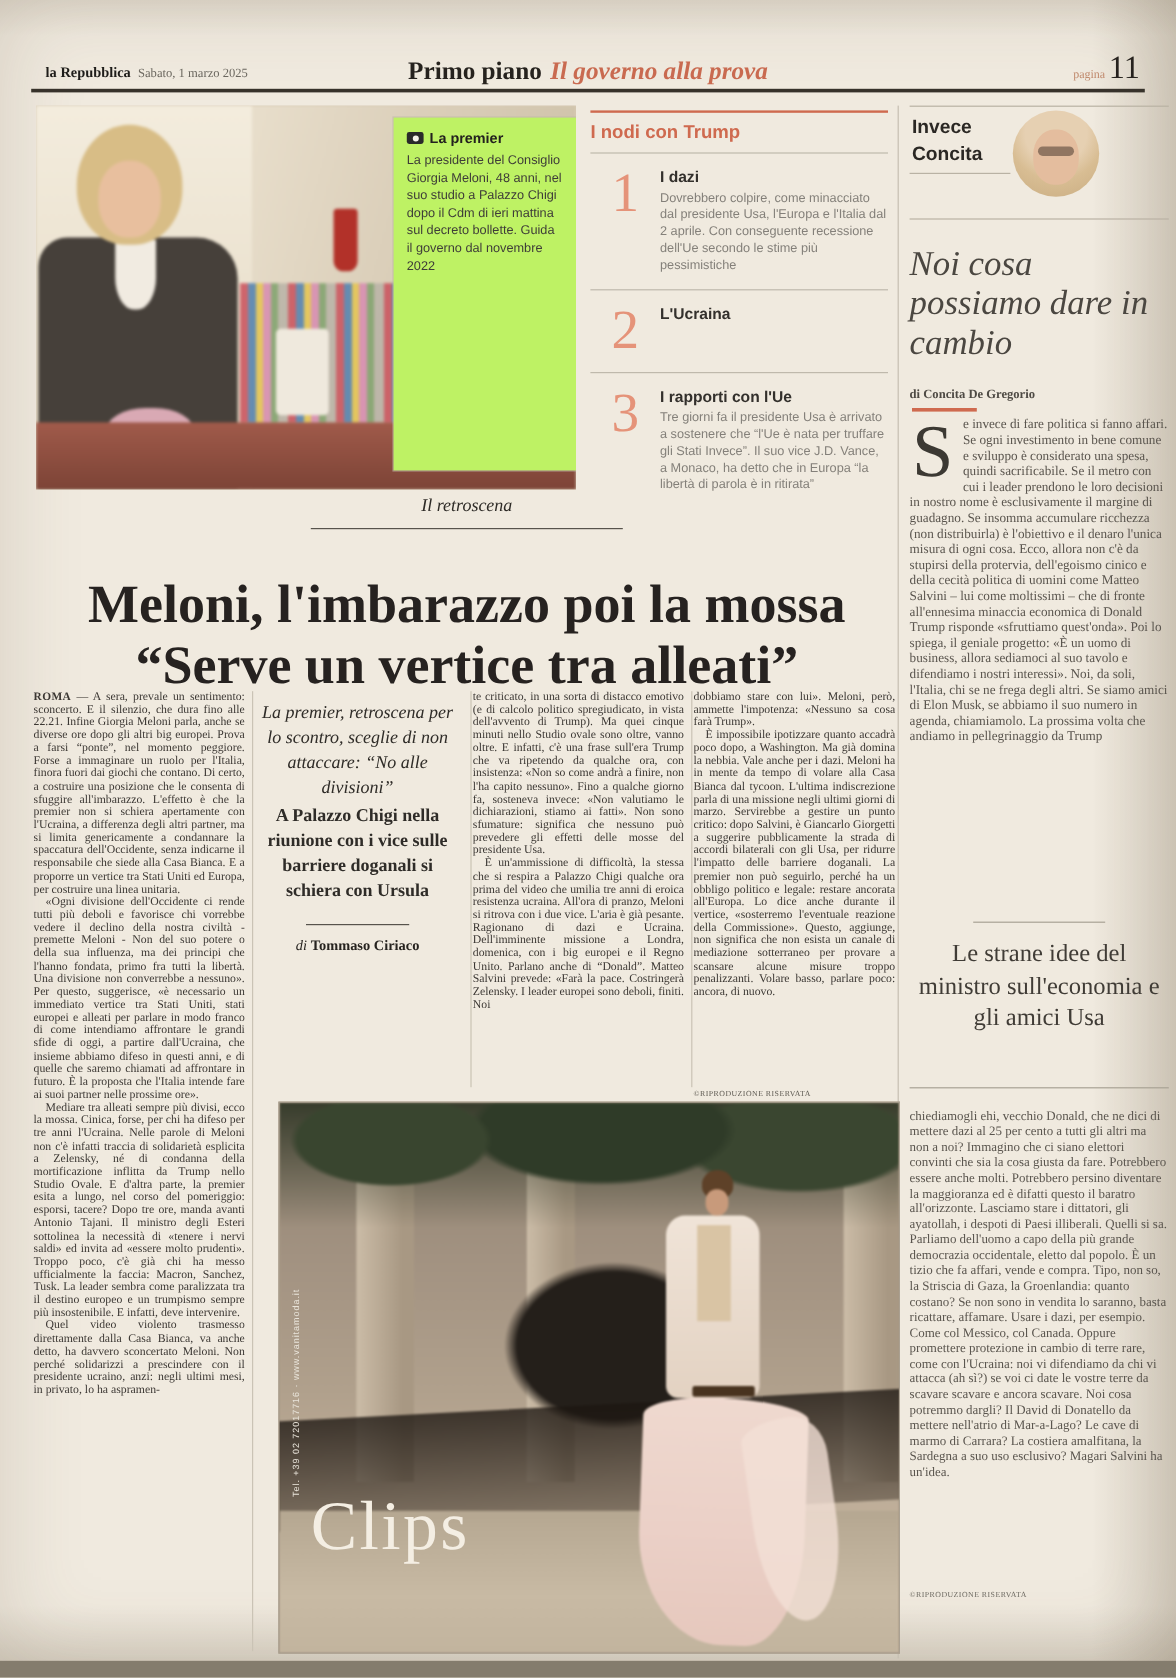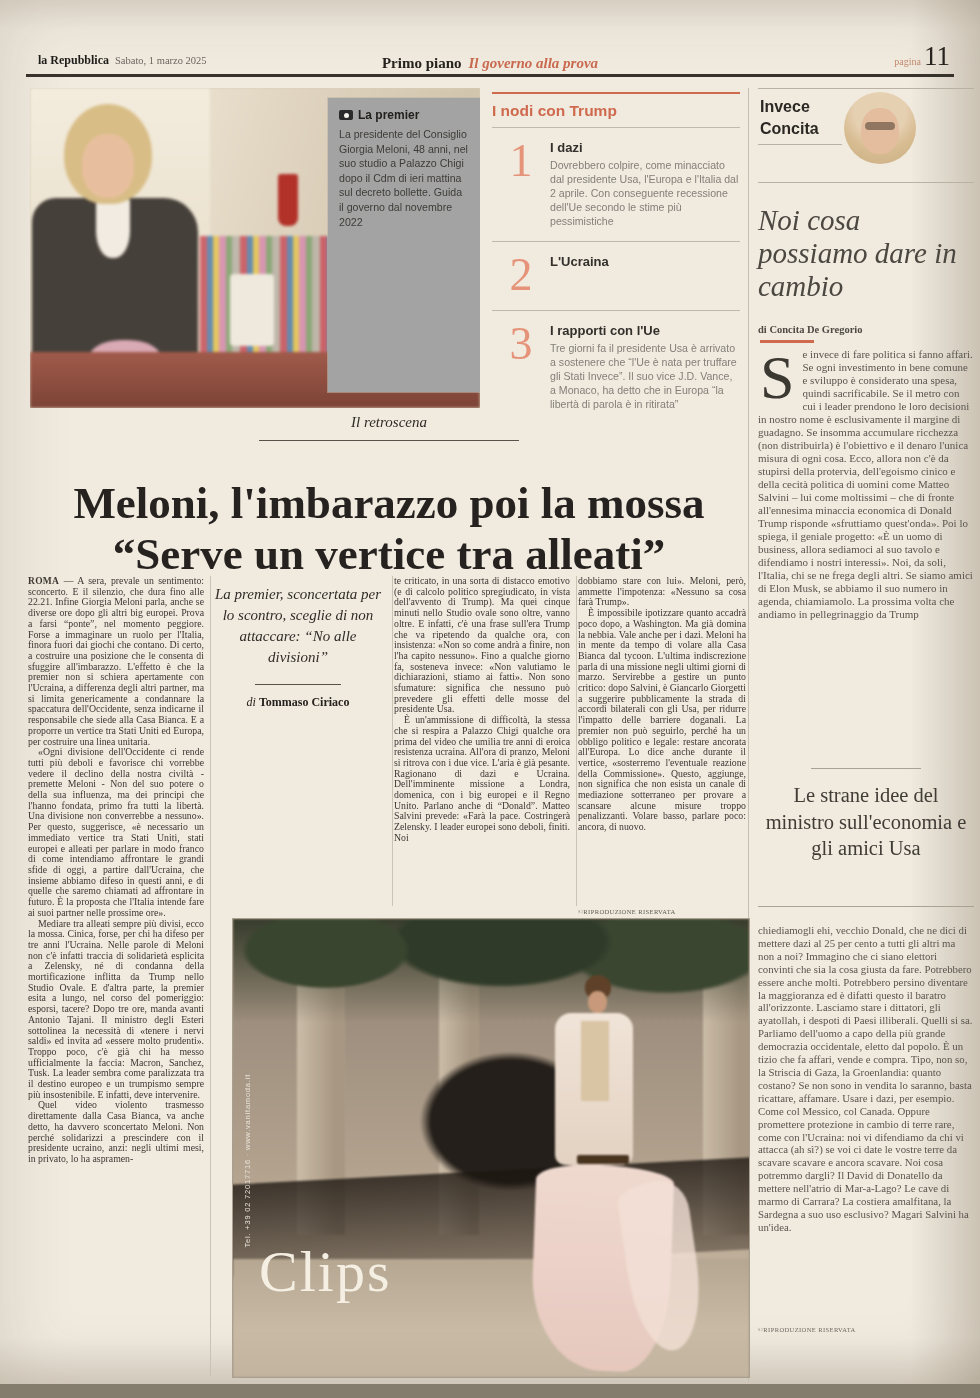--- a/index.html
+++ b/index.html
@@ -9,21 +9,21 @@
         background:
           linear-gradient(to left, rgba(110,95,70,.20), rgba(0,0,0,0) 70px),
           linear-gradient(to top, rgba(110,95,70,.16), rgba(0,0,0,0) 46px),
           linear-gradient(to bottom, rgba(110,95,70,.10), rgba(0,0,0,0) 30px),
           #f0eadf;
         box-shadow:inset 0 0 70px rgba(95,80,55,.18);}
   
   .mast{position:absolute;left:30px;top:34px;width:920px;height:38px;}
   .mast-brand{position:absolute;left:8px;bottom:4px;font-size:12px;font-weight:bold;color:#1f1d1a;}
   .mast-date{font-weight:normal;font-size:10.5px;color:#6b675f;margin-left:6px;}
-  .mast-center{position:absolute;left:0;right:0;bottom:0;text-align:center;font-size:15px;color:#26221e;}
+  .mast-center{position:absolute;left:0;right:0;bottom:0;text-align:center;font-size:21px;color:#26221e;}
   .mast-section{font-weight:bold;}
   .mast-sub{font-style:italic;font-weight:bold;color:#c96a50;margin-left:7px;}
   .mast-right{position:absolute;right:0;bottom:0;}
   .mast-pageword{font-size:10px;color:#c08a6d;margin-right:3px;}
   .mast-pagenum{font-size:27px;color:#26221e;}
   .mast-rule{position:absolute;left:26px;top:74px;width:928px;height:2.5px;background:#37322b;}
   
   .top-photo{position:absolute;left:30px;top:88px;width:450px;height:320px;overflow:hidden;background:#d9cdb8;}
   .tp-scene{position:absolute;inset:0;filter:blur(1.4px);}
   .tp-base{position:absolute;inset:0;background:linear-gradient(105deg,#efe7d8 0%,#e7ddca 35%,#dbcfba 60%,#cabda3 100%);}
@@ -32,21 +32,21 @@
   .tp-face{position:absolute;left:52px;top:46px;width:52px;height:64px;border-radius:46%;background:#e8bf9e;}
   .tp-jacket{position:absolute;left:2px;top:110px;width:166px;height:210px;border-radius:24px 34px 0 0;background:#46403a;}
   .tp-blouse{position:absolute;left:66px;top:112px;width:34px;height:58px;border-radius:0 0 46% 46%;background:#f1ebe1;}
   .tp-pens{position:absolute;left:170px;top:148px;width:280px;height:116px;opacity:.85;
     background:repeating-linear-gradient(90deg,#c94f5a 0 7px,#4f7fae 7px 13px,#e4c44e 13px 19px,#d78ab0 19px 26px,#7da06a 26px 32px,#b8b2a6 32px 40px);}
   .tp-cup1{position:absolute;left:200px;top:186px;width:44px;height:72px;background:#efe9dd;border-radius:4px;}
   .tp-cup2{position:absolute;left:352px;top:176px;width:50px;height:84px;background:#e5ddcd;border-radius:4px;}
   .tp-drink{position:absolute;left:248px;top:86px;width:20px;height:52px;border-radius:3px 3px 8px 8px;background:#b23129;}
   .tp-pink{position:absolute;left:58px;top:252px;width:74px;height:44px;border-radius:45%;background:#d9a9b4;}
   .tp-desk{position:absolute;left:0;bottom:0;width:100%;height:56px;background:linear-gradient(180deg,#a05a4a,#7c4336);}
-  .caption-box{position:absolute;left:298px;top:10px;width:152px;height:294px;background:#a3a3a3;
+  .caption-box{position:absolute;left:298px;top:10px;width:152px;height:294px;background:#bef264;
     box-shadow:0 0 0 1px rgba(190,182,168,.6);padding:10px 11px;box-sizing:border-box;
     font-family:"Liberation Sans", sans-serif;}
   .cap-kicker{font-size:12px;font-weight:bold;color:#23211e;margin-bottom:5px;}
   .cam{display:inline-block;width:14px;height:10px;background:#2a2a2a;border-radius:2px;position:relative;margin-right:5px;vertical-align:-1px;}
   .cam::after{content:"";position:absolute;left:4.5px;top:2.5px;width:5px;height:5px;border-radius:50%;background:#f5f2ea;}
   .cap-text{font-size:10.6px;line-height:1.38;color:#3e3c38;margin:0;}
   
   .nodes{position:absolute;left:492px;top:92px;width:248px;font-family:"Liberation Sans", sans-serif;}
   .n-top{height:2px;background:#cf6a4f;margin-bottom:8px;}
   .n-title{margin:0 0 7px 0;font-size:15.5px;color:#cf6a4f;}
@@ -239,21 +239,22 @@
 
   <section>
     <div class="art-kicker">Il retroscena</div>
     <div class="art-kicker-rule"></div>
     <h1 class="headline">
       <div>Meloni, l'imbarazzo poi la mossa</div>
       <div>“Serve un vertice tra alleati”</div>
     </h1>
 
     <div class="standfirst">
-      <div class="sf-italic">La premier, sconcertata per lo scontro, sceglie di non attaccare: “No alle divisioni”</div>
+      <div class="sf-italic">La premier, retroscena per lo scontro, sceglie di non attaccare: “No alle divisioni”</div>
+      <div class="sf-bold">A Palazzo Chigi nella riunione con i vice sulle barriere doganali si schiera con Ursula</div>
       <div class="sf-rule"></div>
       <div class="sf-byline">
         <span class="pfx">di</span> <b>Tommaso Ciriaco</b>
       </div>
     </div>
 
     <div class="col col1">
       <p><b class="dateline">ROMA</b> <span>— A sera, prevale un sentimento: sconcerto. E il silenzio, che dura fino alle 22.21. Infine Giorgia Meloni parla, anche se diverse ore dopo gli altri big europei. Prova a farsi “ponte”, nel momento peggiore. Forse a immaginare un ruolo per l'Italia, finora fuori dai giochi che contano. Di certo, a costruire una posizione che le consenta di sfuggire all'imbarazzo. L'effetto è che la premier non si schiera apertamente con l'Ucraina, a differenza degli altri partner, ma si limita genericamente a condannare la spaccatura dell'Occidente, senza indicarne il responsabile che siede alla Casa Bianca. E a proporre un vertice tra Stati Uniti ed Europa, per costruire una linea unitaria.</span></p>
       <p class="ind">«Ogni divisione dell'Occidente ci rende tutti più deboli e favorisce chi vorrebbe vedere il declino della nostra civiltà - premette Meloni - Non del suo potere o della sua influenza, ma dei principi che l'hanno fondata, primo fra tutti la libertà. Una divisione non converrebbe a nessuno». Per questo, suggerisce, «è necessario un immediato vertice tra Stati Uniti, stati europei e alleati per parlare in modo franco di come intendiamo affrontare le grandi sfide di oggi, a partire dall'Ucraina, che insieme abbiamo difeso in questi anni, e di quelle che saremo chiamati ad affrontare in futuro. È la proposta che l'Italia intende fare ai suoi partner nelle prossime ore».</p>
       <p class="ind">Mediare tra alleati sempre più divisi, ecco la mossa. Cinica, forse, per chi ha difeso per tre anni l'Ucraina. Nelle parole di Meloni non c'è infatti traccia di solidarietà esplicita a Zelensky, né di condanna della mortificazione inflitta da Trump nello Studio Ovale. E d'altra parte, la premier esita a lungo, nel corso del pomeriggio: esporsi, tacere? Dopo tre ore, manda avanti Antonio Tajani. Il ministro degli Esteri sottolinea la necessità di «tenere i nervi saldi» ed invita ad «essere molto prudenti». Troppo poco, c'è già chi ha messo ufficialmente la faccia: Macron, Sanchez, Tusk. La leader sembra come paralizzata tra il destino europeo e un trumpismo sempre più insostenibile. E infatti, deve intervenire.</p>

